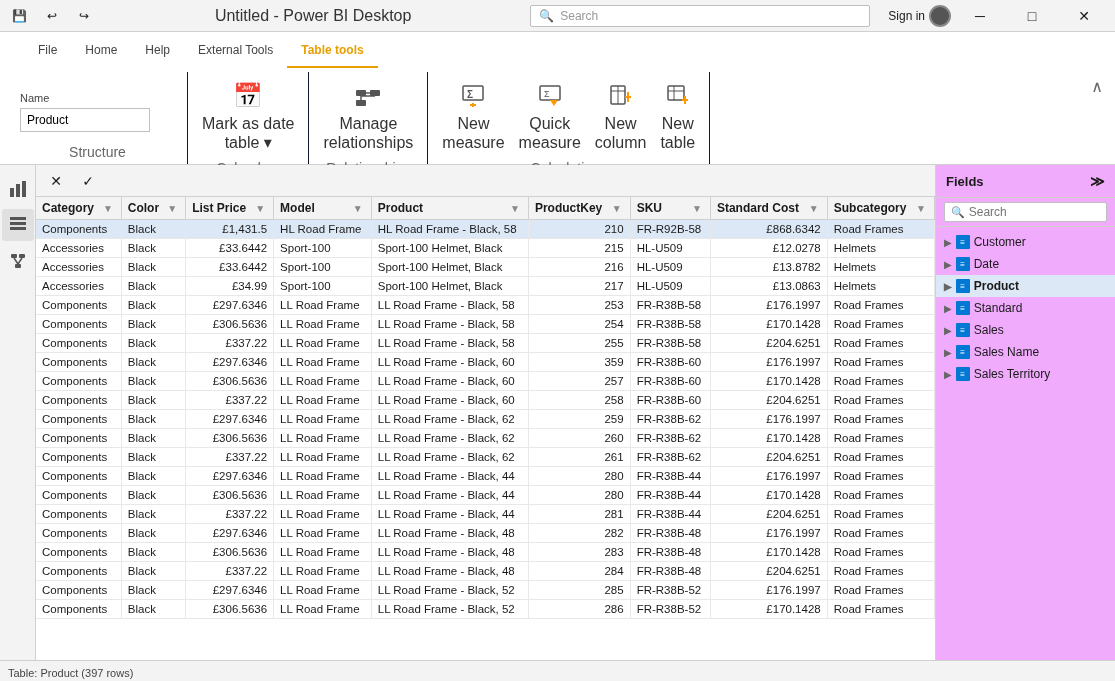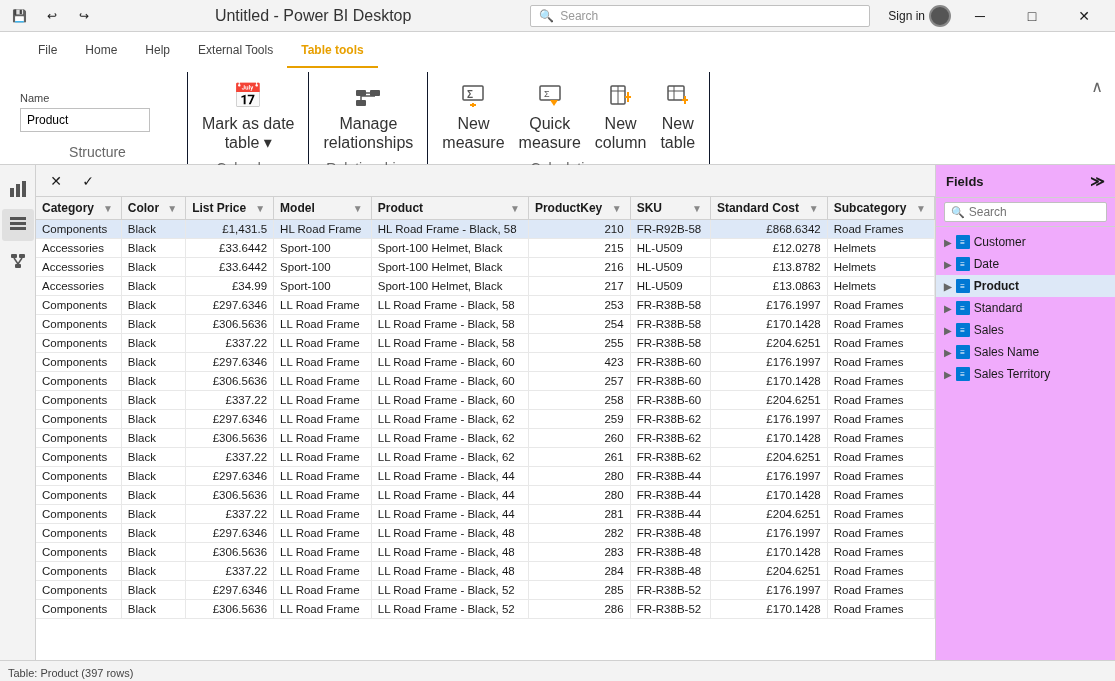--- a/index.html
+++ b/index.html
@@ -625,21 +625,21 @@
               <td>FR-R38B-58</td>
               <td class="num">£204.6251</td>
               <td>Road Frames</td>
             </tr>
             <tr>
               <td>Components</td>
               <td>Black</td>
               <td class="num">£297.6346</td>
               <td>LL Road Frame</td>
               <td>LL Road Frame - Black, 60</td>
-              <td class="num">423</td>
+              <td class="num">359</td>
               <td>FR-R38B-60</td>
               <td class="num">£176.1997</td>
               <td>Road Frames</td>
             </tr>
             <tr>
               <td>Components</td>
               <td>Black</td>
               <td class="num">£306.5636</td>
               <td>LL Road Frame</td>
               <td>LL Road Frame - Black, 60</td>

